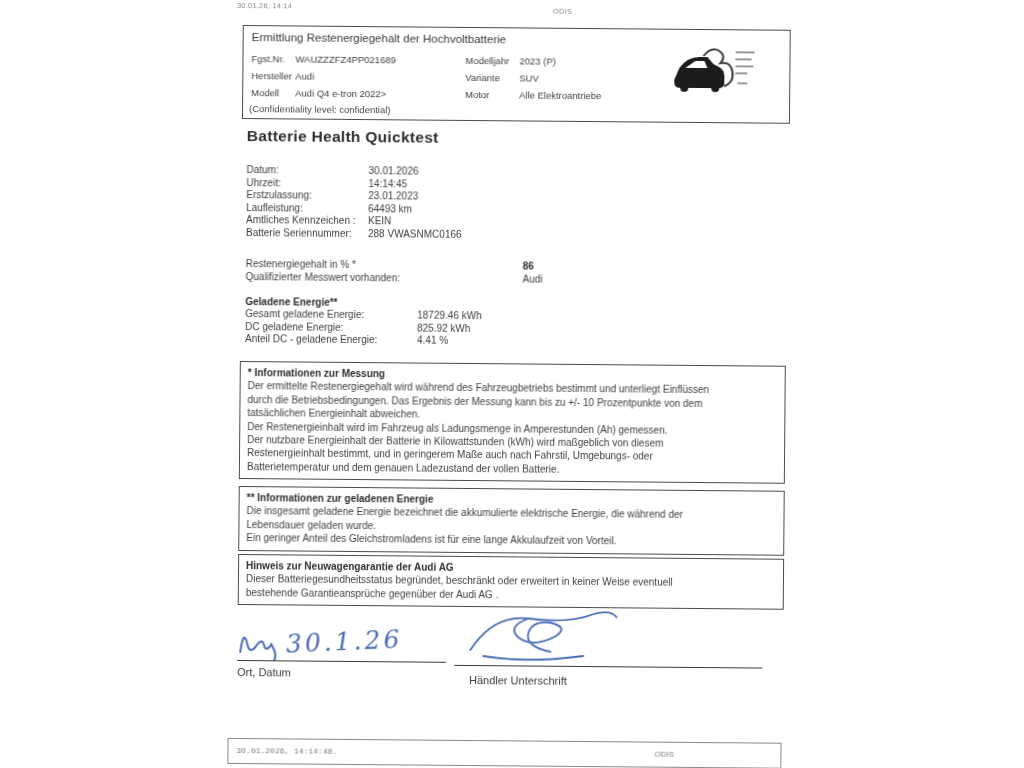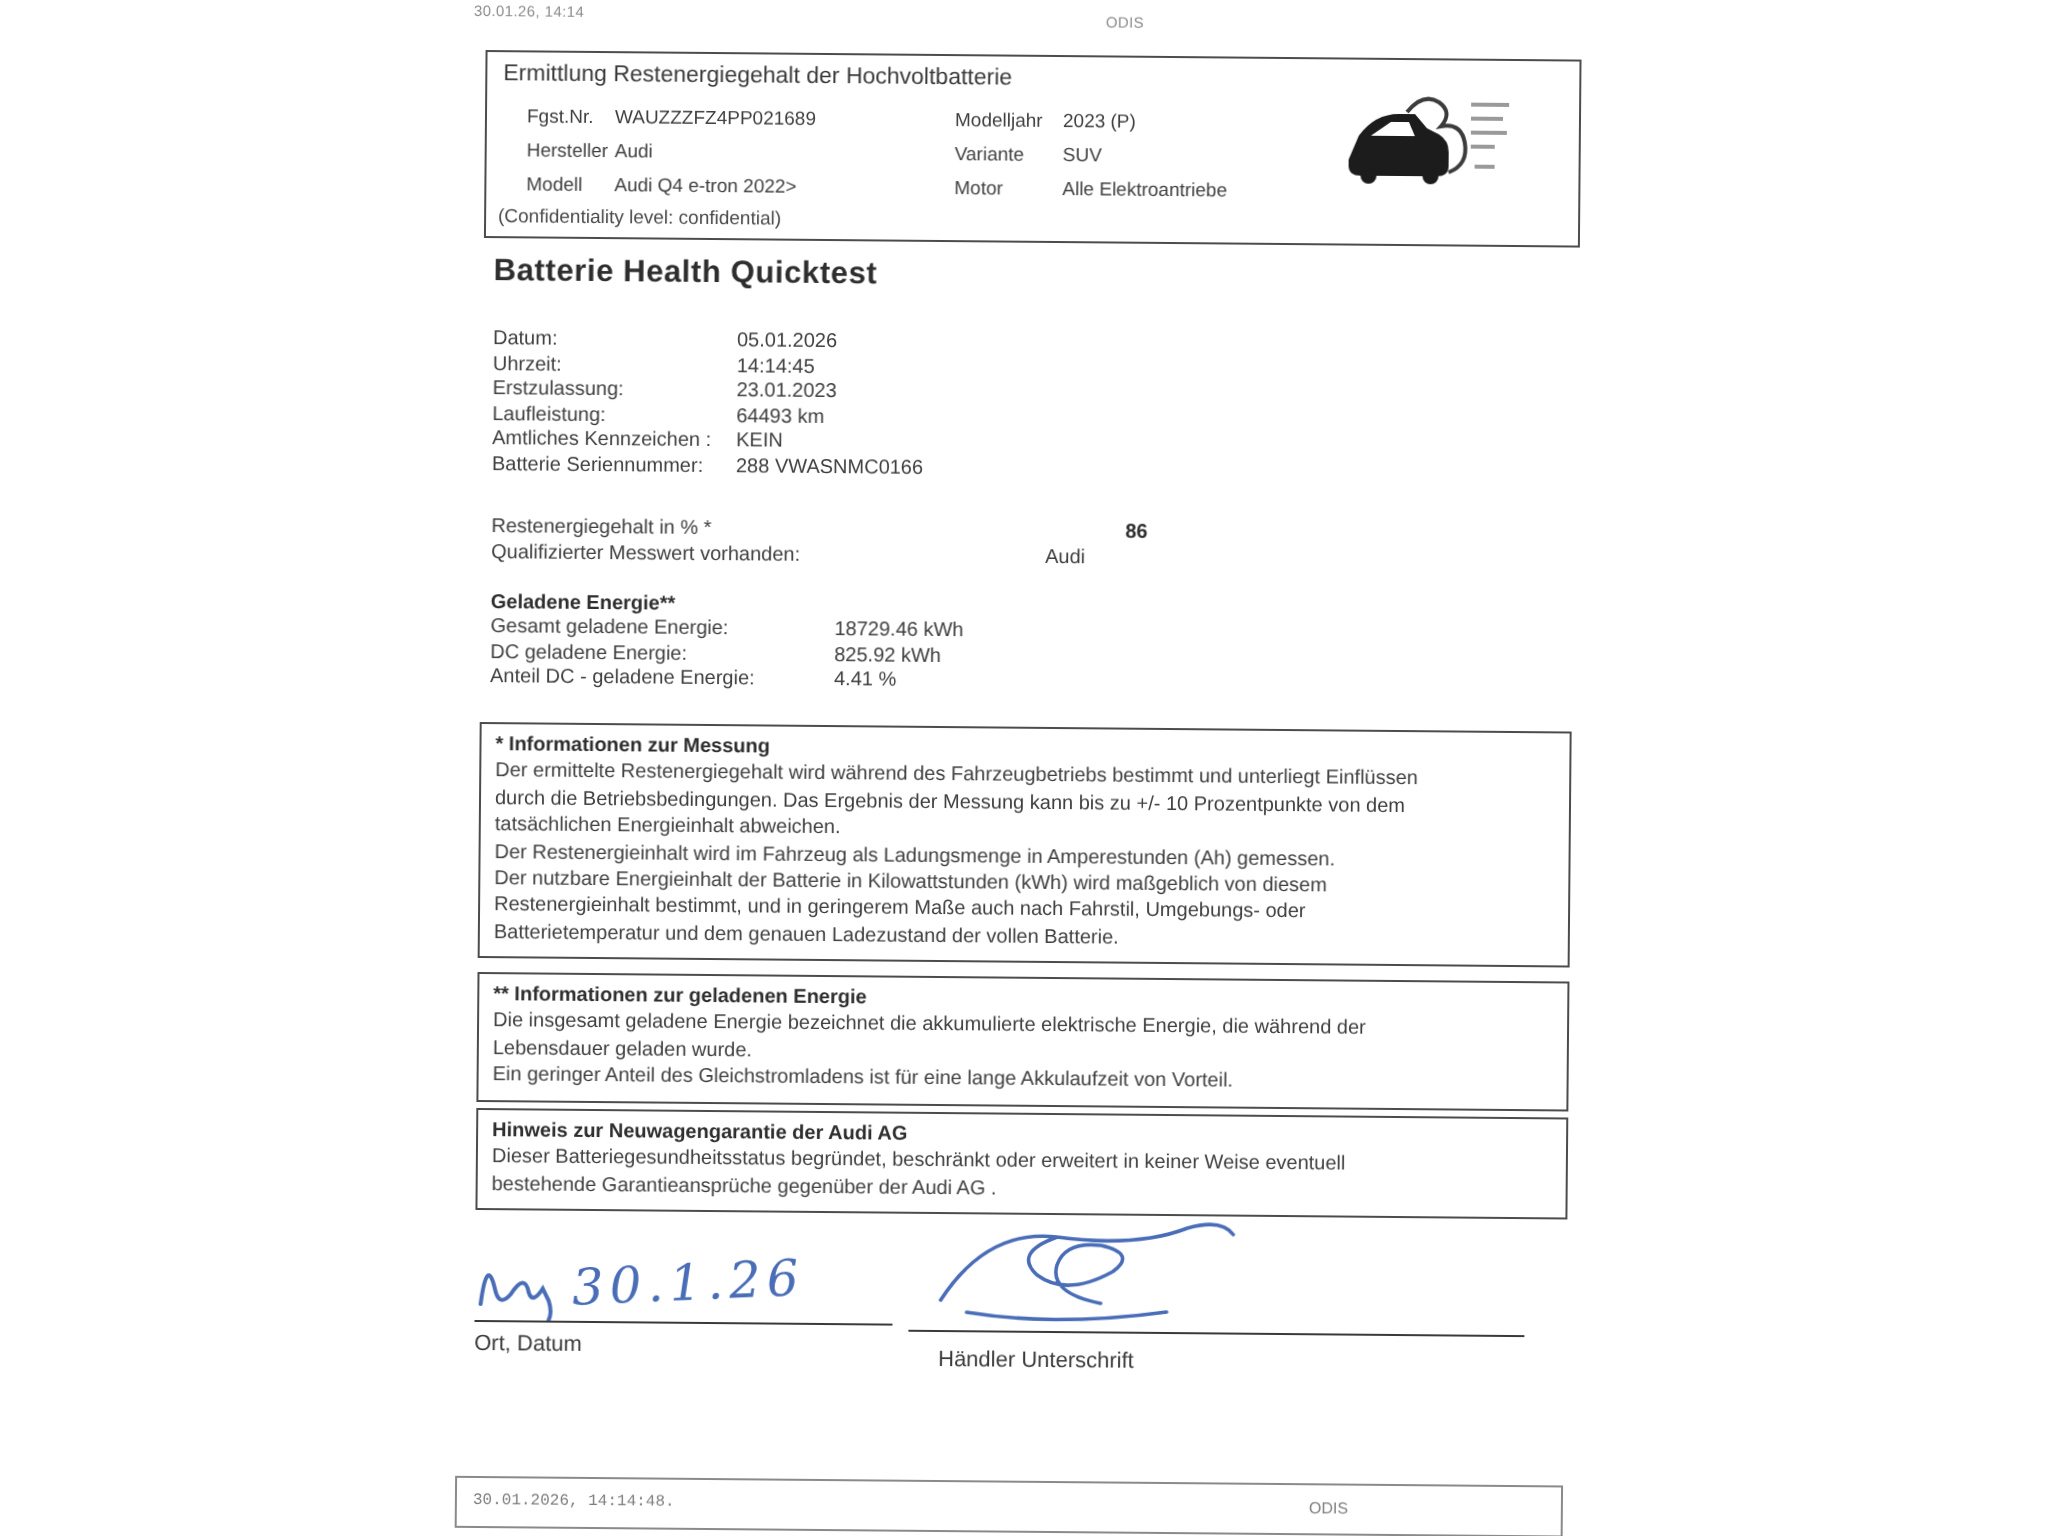--- a/index.html
+++ b/index.html
@@ -7,36 +7,36 @@
             font-family:"Liberation Sans", sans-serif;color:#3f3f3f;}
   .page{position:absolute;left:232px;top:0;width:560px;height:768px;
         transform:rotate(0.5deg);transform-origin:10px 0;filter:blur(0.3px);}
   .abs{position:absolute;}
   .meta{font-size:7.5px;color:#8a8a8a;letter-spacing:0.2px;}
   
   .vbox{position:absolute;left:11px;top:25px;width:546px;height:92px;
         border:1.6px solid #4c4c4c;background:#fff;}
   .vb-title{position:absolute;left:8px;top:5px;font-size:11.5px;color:#3a3a3a;white-space:nowrap;}
   .vb-row{position:absolute;left:0;width:100%;height:12px;font-size:9.5px;}
-  .vb-row span{position:absolute;white-space:nowrap;margin-left:12px;}
+  .vb-row span{position:absolute;white-space:nowrap;}
   .vb-l{left:8px;}  .vb-v{left:52px;}
   .vb-l2{left:222px;text-align:right;} .vb-v2{left:276px;}
   .vb-conf{position:absolute;left:6px;top:77px;font-size:9.5px;color:#4a4a4a;white-space:nowrap;}
   .car-icon{position:absolute;left:428px;top:14px;}
   
   .doc-title{position:absolute;left:16px;top:127px;font-size:15.5px;font-weight:bold;
              color:#2e2e2e;letter-spacing:0.3px;margin:0;white-space:nowrap;}
   
   .kv{font-size:10px;line-height:12.6px;white-space:nowrap;}
   .kv .lbl{display:inline-block;}
   .details{position:absolute;left:16px;top:164px;}
   .details .lbl{min-width:122px;}
   .result{position:absolute;left:16px;top:258px;}
   .result .lbl{min-width:277px;}
-  .result .b{font-weight:bold;color:#2e2e2e;margin-left:40px;}
+  .result .b{font-weight:bold;color:#2e2e2e;}
   .energy{position:absolute;left:16px;top:295px;}
   .energy .hd{font-weight:bold;color:#2e2e2e;font-size:10px;line-height:13px;}
   .energy .lbl{min-width:172px;}
   
   .ibox{position:absolute;left:11px;width:530px;border:1.6px solid #4c4c4c;
         padding:4px 7px 5px 7px;background:#fff;}
   .ibox .t{font-weight:bold;color:#2e2e2e;font-size:10px;line-height:13.4px;white-space:nowrap;}
   .ibox .ln{font-size:10px;line-height:13.4px;white-space:nowrap;}
   .ibox1{top:361px;} .ibox2{top:486px;} .ibox3{top:554px;}
   
@@ -97,21 +97,21 @@
         <rect x="64" y="21" width="18" height="2" fill="#9a9a9a"></rect>
         <rect x="64" y="28" width="12" height="2" fill="#9a9a9a"></rect>
         <rect x="66" y="38" width="10" height="2" fill="#9a9a9a"></rect>
       </svg>
     </div>
 
     <h1 class="doc-title">Batterie Health Quicktest</h1>
 
     <div class="details">
       <div class="kv">
-        <span class="lbl">Datum:</span><span>05.01.2026</span>
+        <span class="lbl">Datum:</span><span>30.01.2026</span>
       </div>
       <div class="kv">
         <span class="lbl">Uhrzeit:</span><span>14:14:45</span>
       </div>
       <div class="kv">
         <span class="lbl">Erstzulassung:</span><span>23.01.2023</span>
       </div>
       <div class="kv">
         <span class="lbl">Laufleistung:</span><span>64493 km</span>
       </div>

